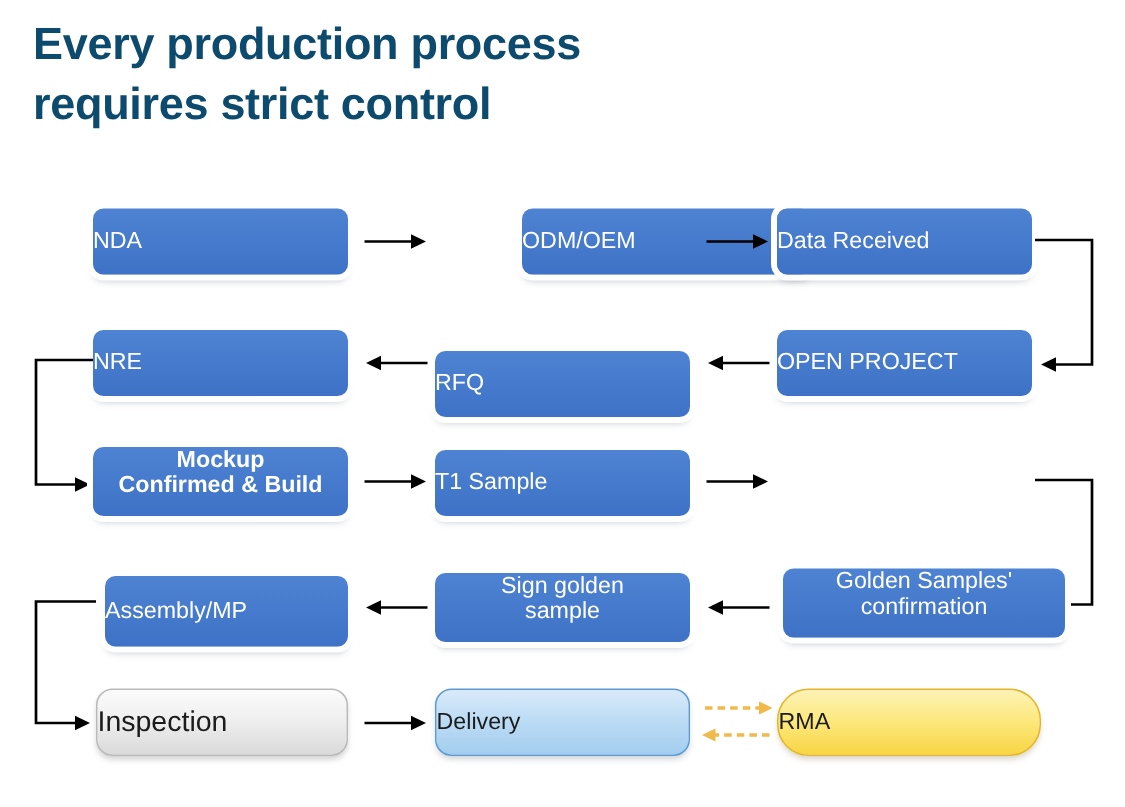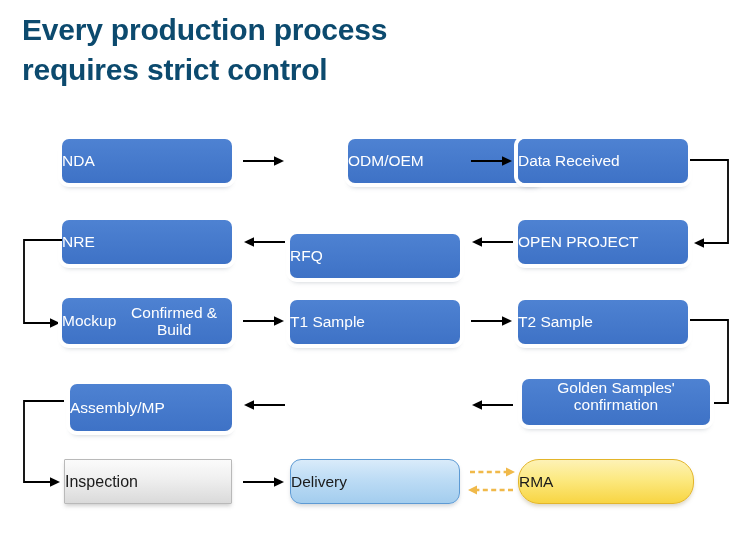--- a/index.html
+++ b/index.html
@@ -50,23 +50,23 @@
     border-radius: 7px;
     box-shadow: 0 0 0 4px #ffffff,
                 0 5px 5px -1px rgba(120,130,145,0.42),
                 0 2px 2px rgba(120,130,145,0.25);
   }
 
   
   .node.grey {
     background: linear-gradient(180deg, #fbfbfb 0%, #f0f0f0 42%, #dadada 100%);
     color: #1b1b1b;
-    font-size: 16px;
+    font-size: 19px;
     border: 1px solid #b9b9b9;
-    border-radius: 1px;
+    border-radius: 11px;
     box-shadow: 0 3px 4px -1px rgba(130,130,130,0.40);
   }
 
   
   .node.lightblue {
     background: linear-gradient(180deg, #d9ebfa 0%, #bddcf5 45%, #a3cdee 100%);
     color: #1b1b1b;
     font-size: 15.5px;
     border: 1px solid #5d9ad4;
     border-radius: 11px;
@@ -160,21 +160,21 @@
     <span>OPEN PROJECT</span>
   </div>
 
   <div class="elbow" style="left:14px; top:235px;">
     <svg width="52" height="96" viewBox="0 0 52 96">
       <path d="M48,5 L10,5 L10,88 L38,88" fill="none" stroke="#000" stroke-width="1.8"></path>
       <polygon points="36,83.2 46,88 36,92.8" fill="#000"></polygon>
     </svg>
   </div>
 
-  <div class="node blue" style="left:62px; top:298px; width:170px; height:46px; flex-direction:row;">
+  <div class="node blue" style="left:62px; top:298px; width:170px; height:46px; flex-direction:column;font-weight:bold;">
     <span>Mockup</span>
     <span>Confirmed &amp; Build</span>
   </div>
 
   <div class="arrow" style="left:243px; top:314px;">
     <svg width="42" height="14" viewBox="0 0 42 14">
       <line x1="0" y1="7" x2="33" y2="7" stroke="#000" stroke-width="1.8"></line>
       <polygon points="31,2.2 41,7 31,11.8" fill="#000"></polygon>
     </svg>
   </div>
@@ -183,42 +183,43 @@
     <span>T1 Sample</span>
   </div>
 
   <div class="arrow" style="left:471px; top:314px;">
     <svg width="42" height="14" viewBox="0 0 42 14">
       <line x1="0" y1="7" x2="33" y2="7" stroke="#000" stroke-width="1.8"></line>
       <polygon points="31,2.2 41,7 31,11.8" fill="#000"></polygon>
     </svg>
   </div>
 
-  <div class="node blue" style="left:518px; top:300px; width:170px; height:44px;">
-    <span>T2 Sample</span>
-  </div>
 
   <div class="elbow" style="left:690px; top:315px;">
     <svg width="50" height="95" viewBox="0 0 50 95">
       <path d="M0,5 L38,5 L38,88 L12,88" fill="none" stroke="#000" stroke-width="1.8"></path>
       <polygon points="14,83.2 4,88 14,92.8" fill="#000"></polygon>
     </svg>
   </div>
 
   <div class="node blue" style="left:70px; top:384px; width:162px; height:47px;">
     <span>Assembly/MP</span>
   </div>
 
   <div class="arrow" style="left:243px; top:398px;">
     <svg width="42" height="14" viewBox="0 0 42 14">
       <line x1="9" y1="7" x2="42" y2="7" stroke="#000" stroke-width="1.8"></line>
       <polygon points="11,2.2 1,7 11,11.8" fill="#000"></polygon>
     </svg>
   </div>
 
+  <div class="node blue" style="left:290px; top:382px; width:170px; height:46px; flex-direction:column;">
+    <span>Sign golden</span>
+    <span>sample</span>
+  </div>
 
   <div class="arrow" style="left:471px; top:398px;">
     <svg width="42" height="14" viewBox="0 0 42 14">
       <line x1="9" y1="7" x2="42" y2="7" stroke="#000" stroke-width="1.8"></line>
       <polygon points="11,2.2 1,7 11,11.8" fill="#000"></polygon>
     </svg>
   </div>
 
   <div class="node blue" style="left:522px; top:379px; width:188px; height:46px; flex-direction:column;">
     <span>Golden Samples'</span>

